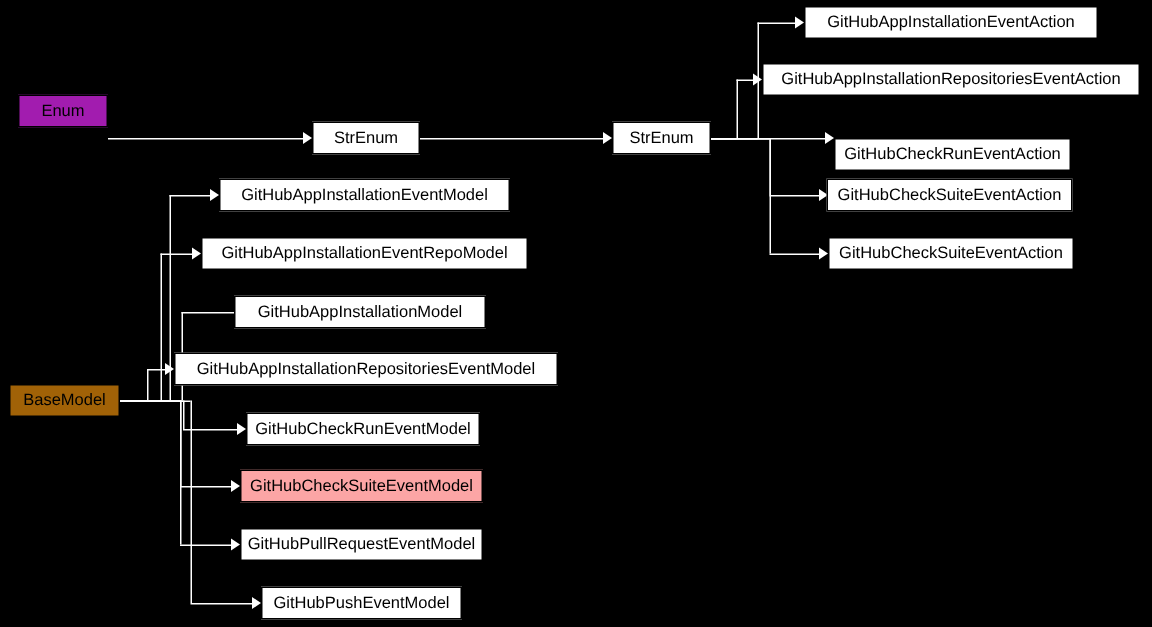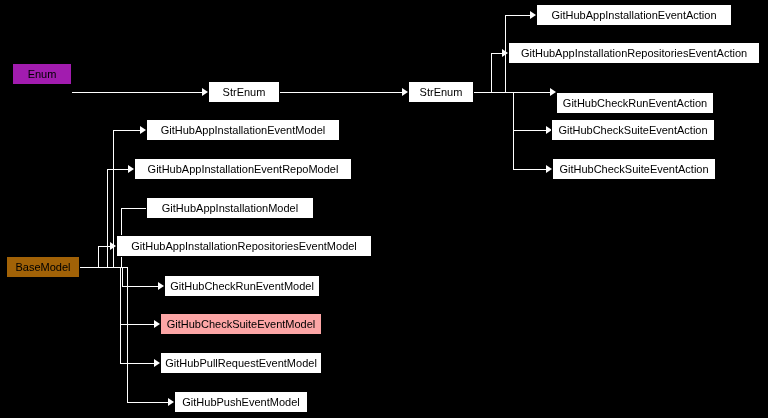--- a/index.html
+++ b/index.html
@@ -110,20 +110,20 @@
       <div class="node" style="left: 208px; top: 81px; width: 72px; background: rgb(255, 255, 255); color: rgb(0, 0, 0);">StrEnum</div>
       <div class="node" style="left: 408px; top: 81px; width: 66px; background: rgb(255, 255, 255); color: rgb(0, 0, 0);">StrEnum</div>
       <div class="node" style="left: 6px; top: 256px; width: 74px; background: #a16207; color: rgb(0, 0, 0);">BaseModel</div>
       <div class="node" style="left: 536px; top: 4px; width: 196px; background: rgb(255, 255, 255); color: rgb(0, 0, 0);">GitHubAppInstallationEventAction</div>
       <div class="node" style="left: 508px; top: 42px; width: 252px; background: rgb(255, 255, 255); color: rgb(0, 0, 0);">GitHubAppInstallationRepositoriesEventAction</div>
       <div class="node" style="left: 556px; top: 92px; width: 158px; background: rgb(255, 255, 255); color: rgb(0, 0, 0);">GitHubCheckRunEventAction</div>
       <div class="node" style="left: 551px; top: 119px; width: 164px; background: rgb(255, 255, 255); color: rgb(0, 0, 0);">GitHubCheckSuiteEventAction</div>
       <div class="node" style="left: 552px; top: 158px; width: 164px; background: rgb(255, 255, 255); color: rgb(0, 0, 0);">GitHubCheckSuiteEventAction</div>
       <div class="node" style="left: 146px; top: 119px; width: 194px; background: rgb(255, 255, 255); color: rgb(0, 0, 0);">GitHubAppInstallationEventModel</div>
       <div class="node" style="left: 134px; top: 158px; width: 218px; background: rgb(255, 255, 255); color: rgb(0, 0, 0);">GitHubAppInstallationEventRepoModel</div>
-      <div class="node" style="left: 146px; top: 197px; width: 168px; background: rgb(255, 255, 255); color: rgb(0, 0, 0);">GitHubAppInstallationModel</div>
+      <div class="node" style="left: 156px; top: 197px; width: 168px; background: rgb(255, 255, 255); color: rgb(0, 0, 0);">GitHubAppInstallationModel</div>
       <div class="node" style="left: 116px; top: 235px; width: 256px; background: rgb(255, 255, 255); color: rgb(0, 0, 0);">GitHubAppInstallationRepositoriesEventModel</div>
       <div class="node" style="left: 164px; top: 275px; width: 156px; background: rgb(255, 255, 255); color: rgb(0, 0, 0);">GitHubCheckRunEventModel</div>
       <div class="node" style="left: 160px; top: 313px; width: 162px; background: #fca5a5; color: rgb(0, 0, 0);">GitHubCheckSuiteEventModel</div>
       <div class="node" style="left: 160px; top: 352px; width: 162px; background: rgb(255, 255, 255); color: rgb(0, 0, 0);">GitHubPullRequestEventModel</div>
       <div class="node" style="left: 174px; top: 391px; width: 134px; background: rgb(255, 255, 255); color: rgb(0, 0, 0);">GitHubPushEventModel</div>
     </div>
 </div>
 
 </body></html>

